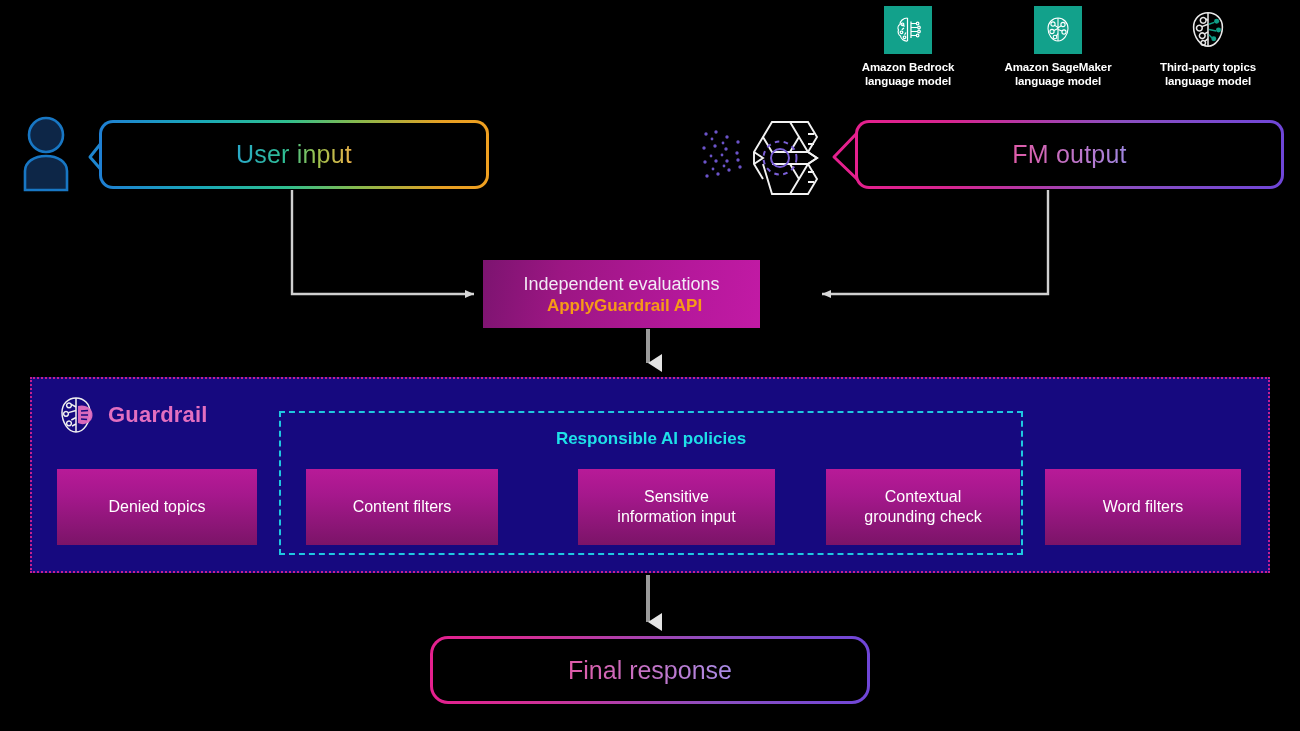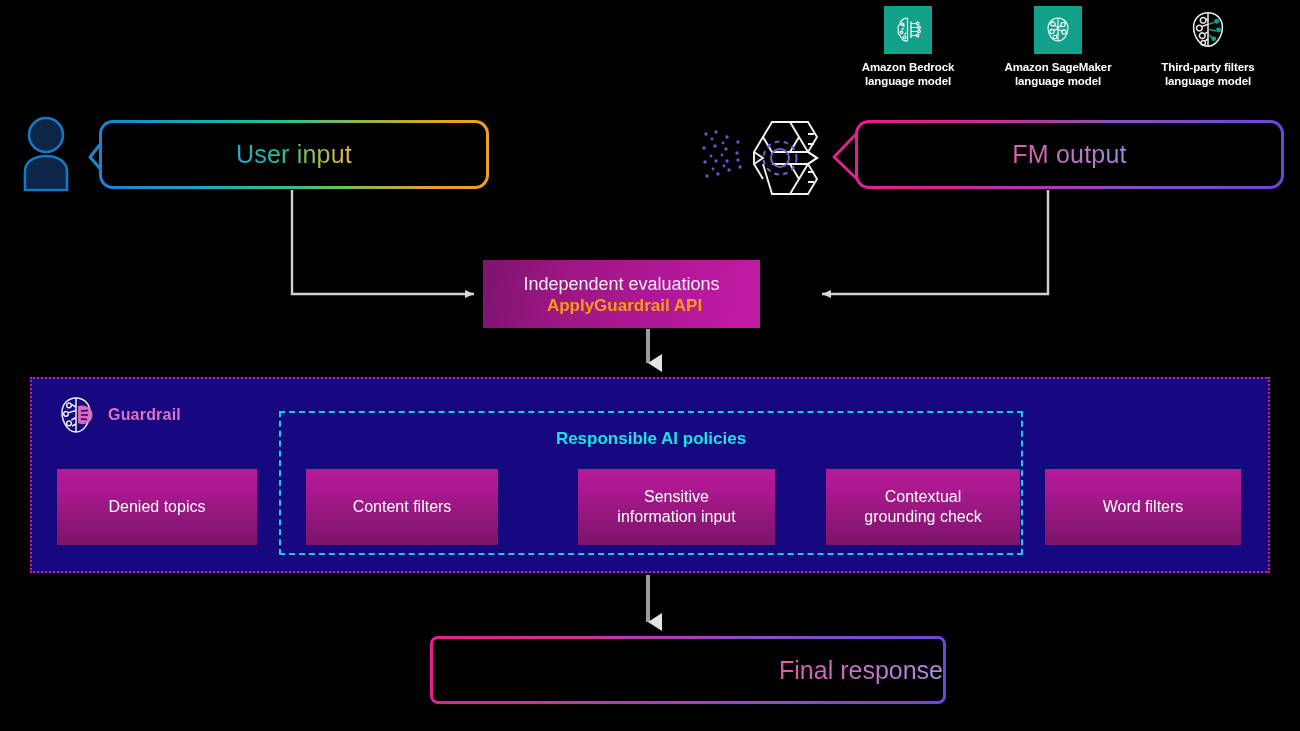--- a/index.html
+++ b/index.html
@@ -130,21 +130,21 @@
   }
   #guardrail-head {
     position: absolute;
     left: 22px; top: 14px;
     display: flex;
     align-items: center;
     gap: 10px;
   }
   #guardrail-head .gtitle {
     color: #e36fc0;
-    font-size: 16px;
+    font-size: 22px;
     font-weight: bold;
     letter-spacing: .2px;
   }
   #policies {
     position: absolute;
     left: 247px; top: 32px; width: 744px; height: 144px;
     border: 2px dashed #1ec8e0;
     box-sizing: border-box;
   }
   #policies .ptitle {
@@ -170,23 +170,23 @@
   }
   #chip-denied   { left: 25px;  top: 90px; width: 200px; height: 76px; }
   #chip-content  { left: 274px; top: 90px; width: 192px; height: 76px; }
   #chip-sensitive{ left: 546px; top: 90px; width: 197px; height: 76px; align-items: center; }
   #chip-context  { left: 794px; top: 90px; width: 194px; height: 76px; }
   #chip-word     { left: 1013px;top: 90px; width: 196px; height: 76px; }
 
   
   #final {
     position: absolute;
-    left: 430px; top: 636px; width: 516px; height: 68px;
-    border-radius: 8px;
-    display: flex; align-items: center; justify-content: flex-end;
+    left: 430px; top: 636px; width: 440px; height: 68px;
+    border-radius: 18px;
+    display: flex; align-items: center; justify-content: center;
     background-image: linear-gradient(#000,#000),
       linear-gradient(90deg,#e5208e 0%, #cf3197 25%, #8b4fc0 65%, #6f46d8 100%);
     border: 3px solid transparent;
     background-origin: border-box;
     background-clip: padding-box, border-box;
     box-sizing: border-box;
   }
   #final .label {
     font-size: 25px;
     background-image: linear-gradient(90deg,#e05ba8 0%, #c96ec0 40%, #a98de8 100%);
@@ -302,21 +302,21 @@
             <circle cx="34" cy="16" r="2.6"></circle>
             <circle cx="36" cy="25" r="2.6"></circle>
             <circle cx="31" cy="34" r="2.6"></circle>
           </g>
           <g fill="none" stroke="#0f9e86" stroke-width="1.5">
             <path d="M31.6,17 L26,19 M33.6,26 L26,24.5 M29,33 L26,30"></path>
           </g>
         </svg>
       </div>
       <div class="cap">
-        <div>Third-party filters</div>
+        <div>Third-party topics</div>
         <div>language model</div>
       </div>
     </div>
   </div>
 
   <svg style="position:absolute;left:14px;top:114px;" width="76" height="82" viewBox="0 0 76 82">
     <circle cx="32" cy="21" r="17" fill="#0d2647" stroke="#1877c4" stroke-width="2.6"></circle>
     <path d="M11,76 L11,57 C11,48 20,42 32,42 C44,42 53,48 53,57 L53,76 Z" fill="#0d2647" stroke="#1877c4" stroke-width="2.6"></path>
   </svg>
 

